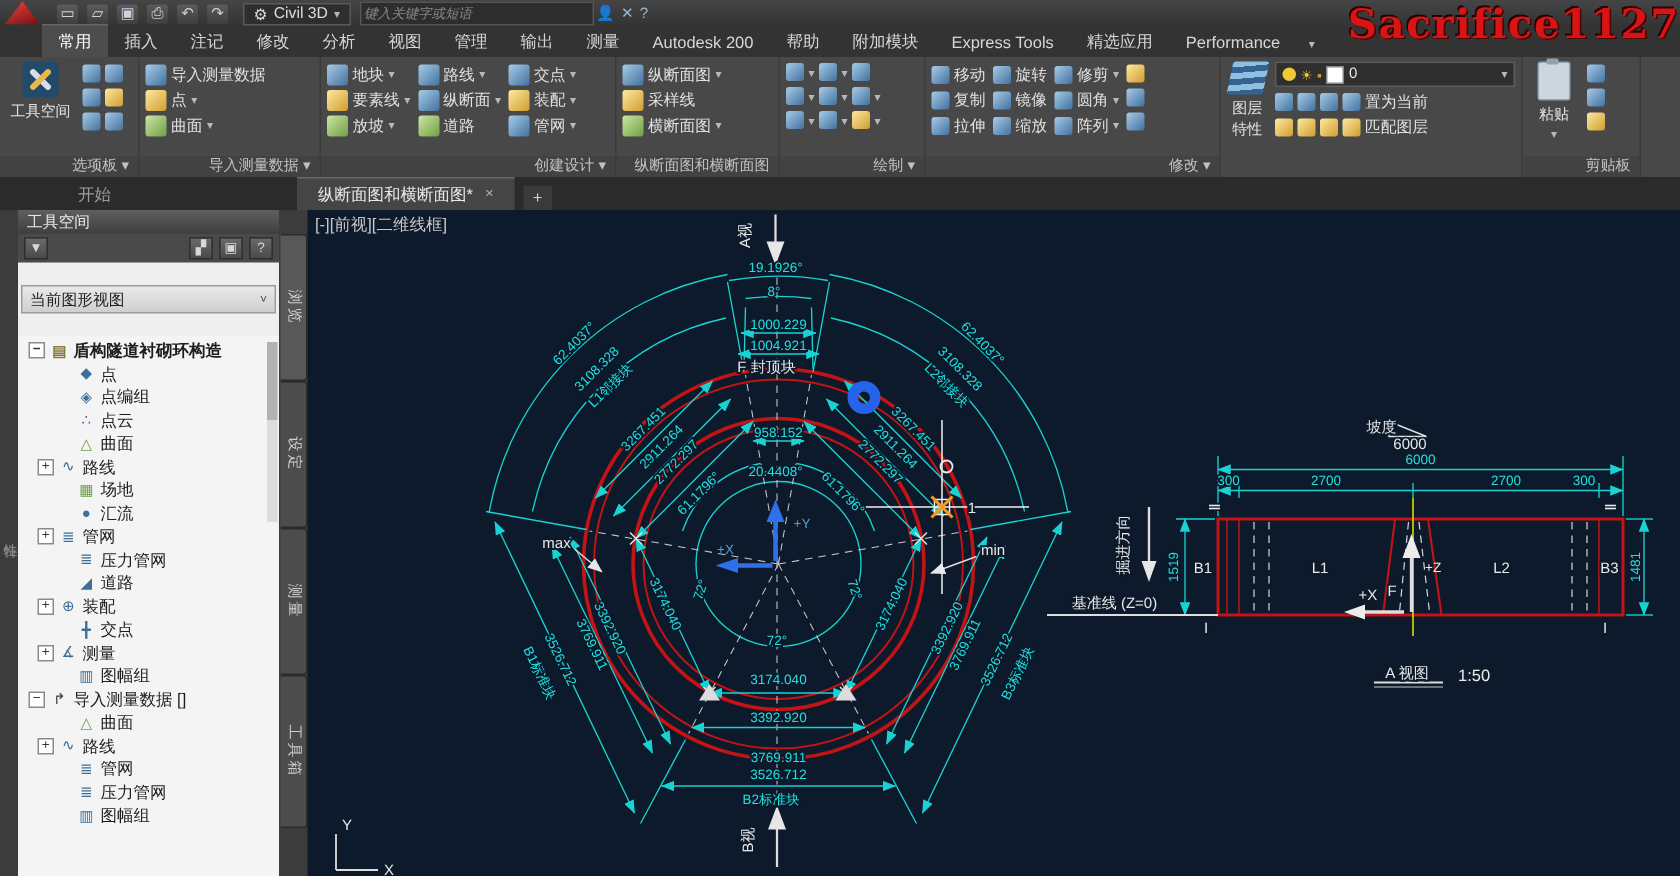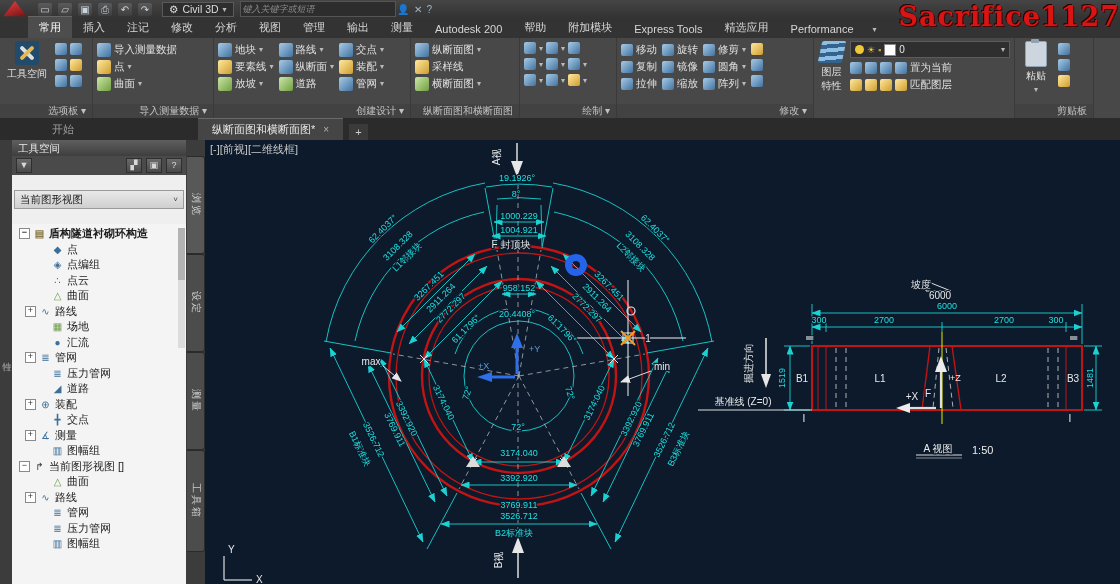--- a/index.html
+++ b/index.html
@@ -493,21 +493,21 @@
             <span>测量</span>
           </div>
         <div class="trow" style="padding-left:22px">
             <span class="exp"></span>
             <span class="tg">▥</span>
             <span>图幅组</span>
           </div>
         <div class="trow" style="padding-left:4px">
             <span class="exp">−</span>
             <span class="tg" style="color:#3c3c3c">↱</span>
-            <span>当前图形视图 []</span>
+            <span>导入测量数据 []</span>
           </div>
         <div class="trow" style="padding-left:22px">
             <span class="exp"></span>
             <span class="tg" style="color:#6f9c4a">△</span>
             <span>曲面</span>
           </div>
         <div class="trow" style="padding-left:10px">
             <span class="exp">+</span>
             <span class="tg">∿</span>
             <span>路线</span>

